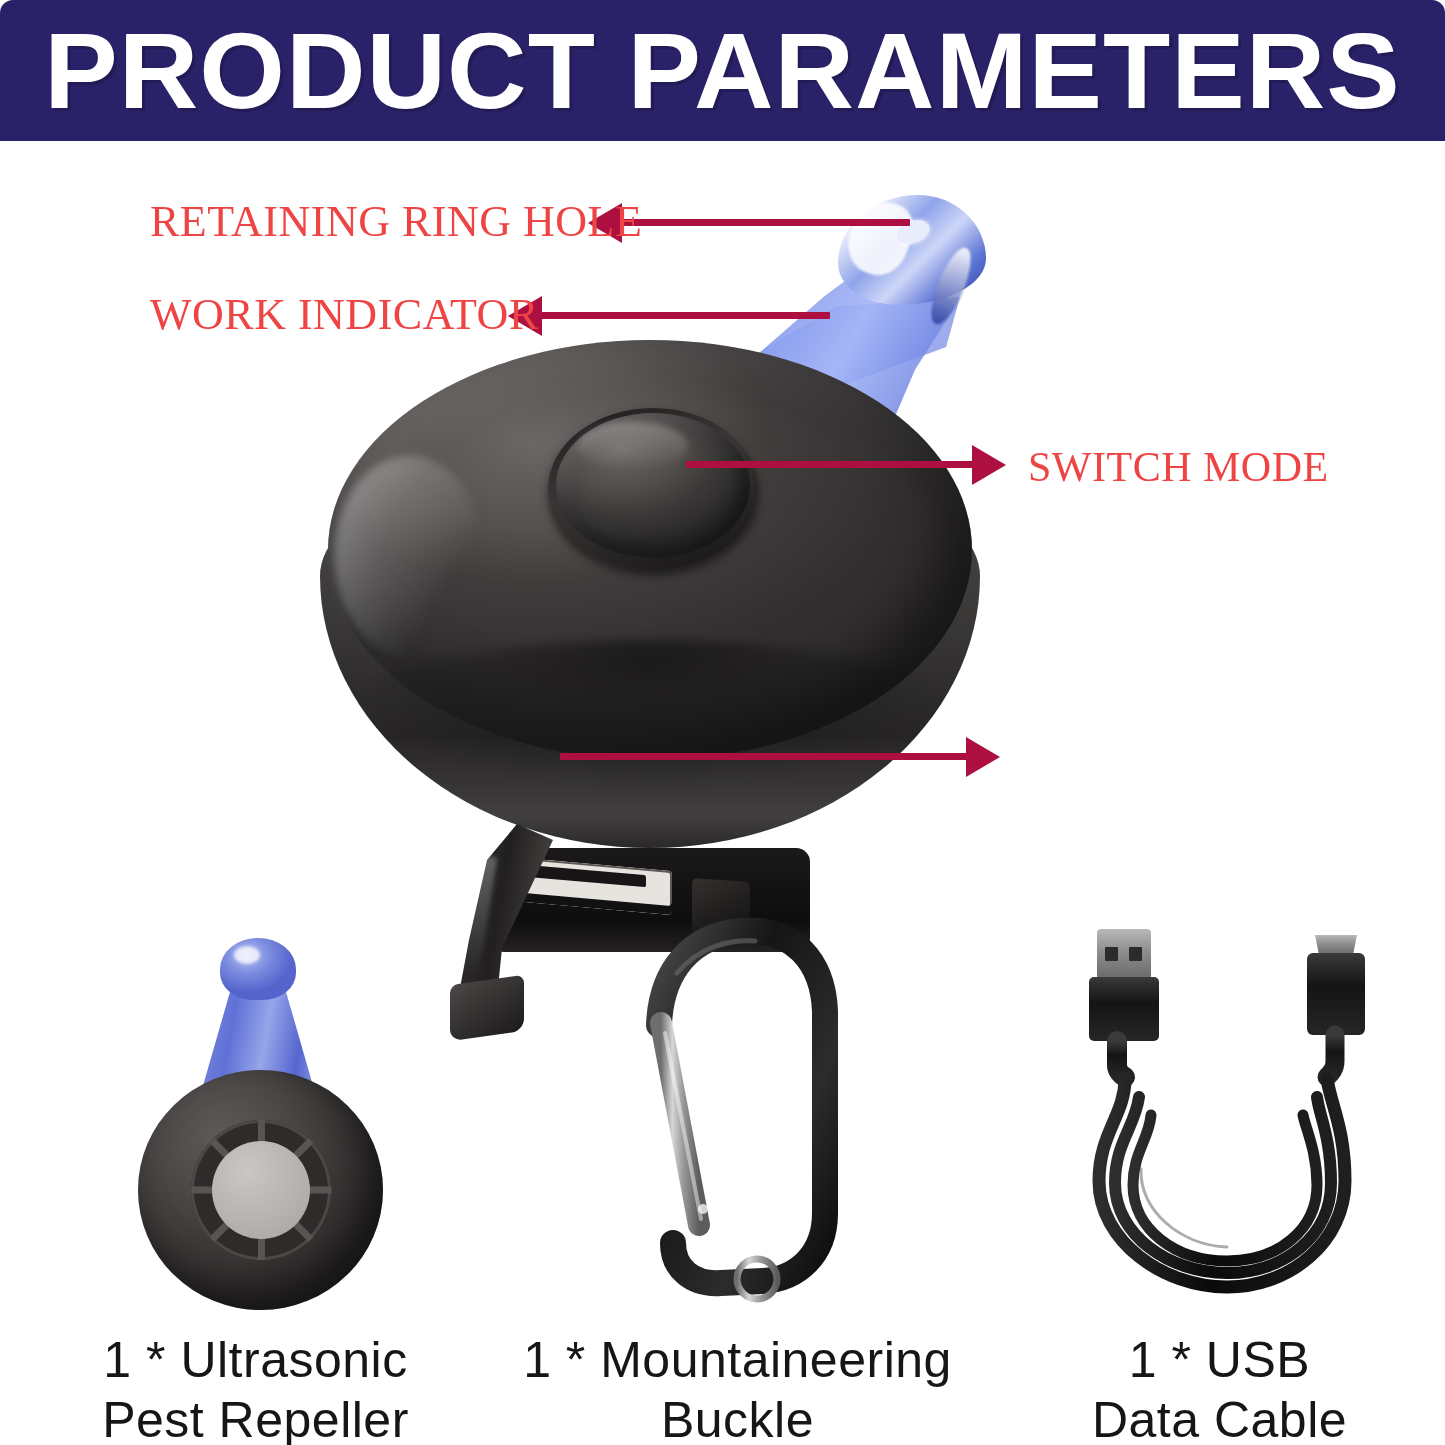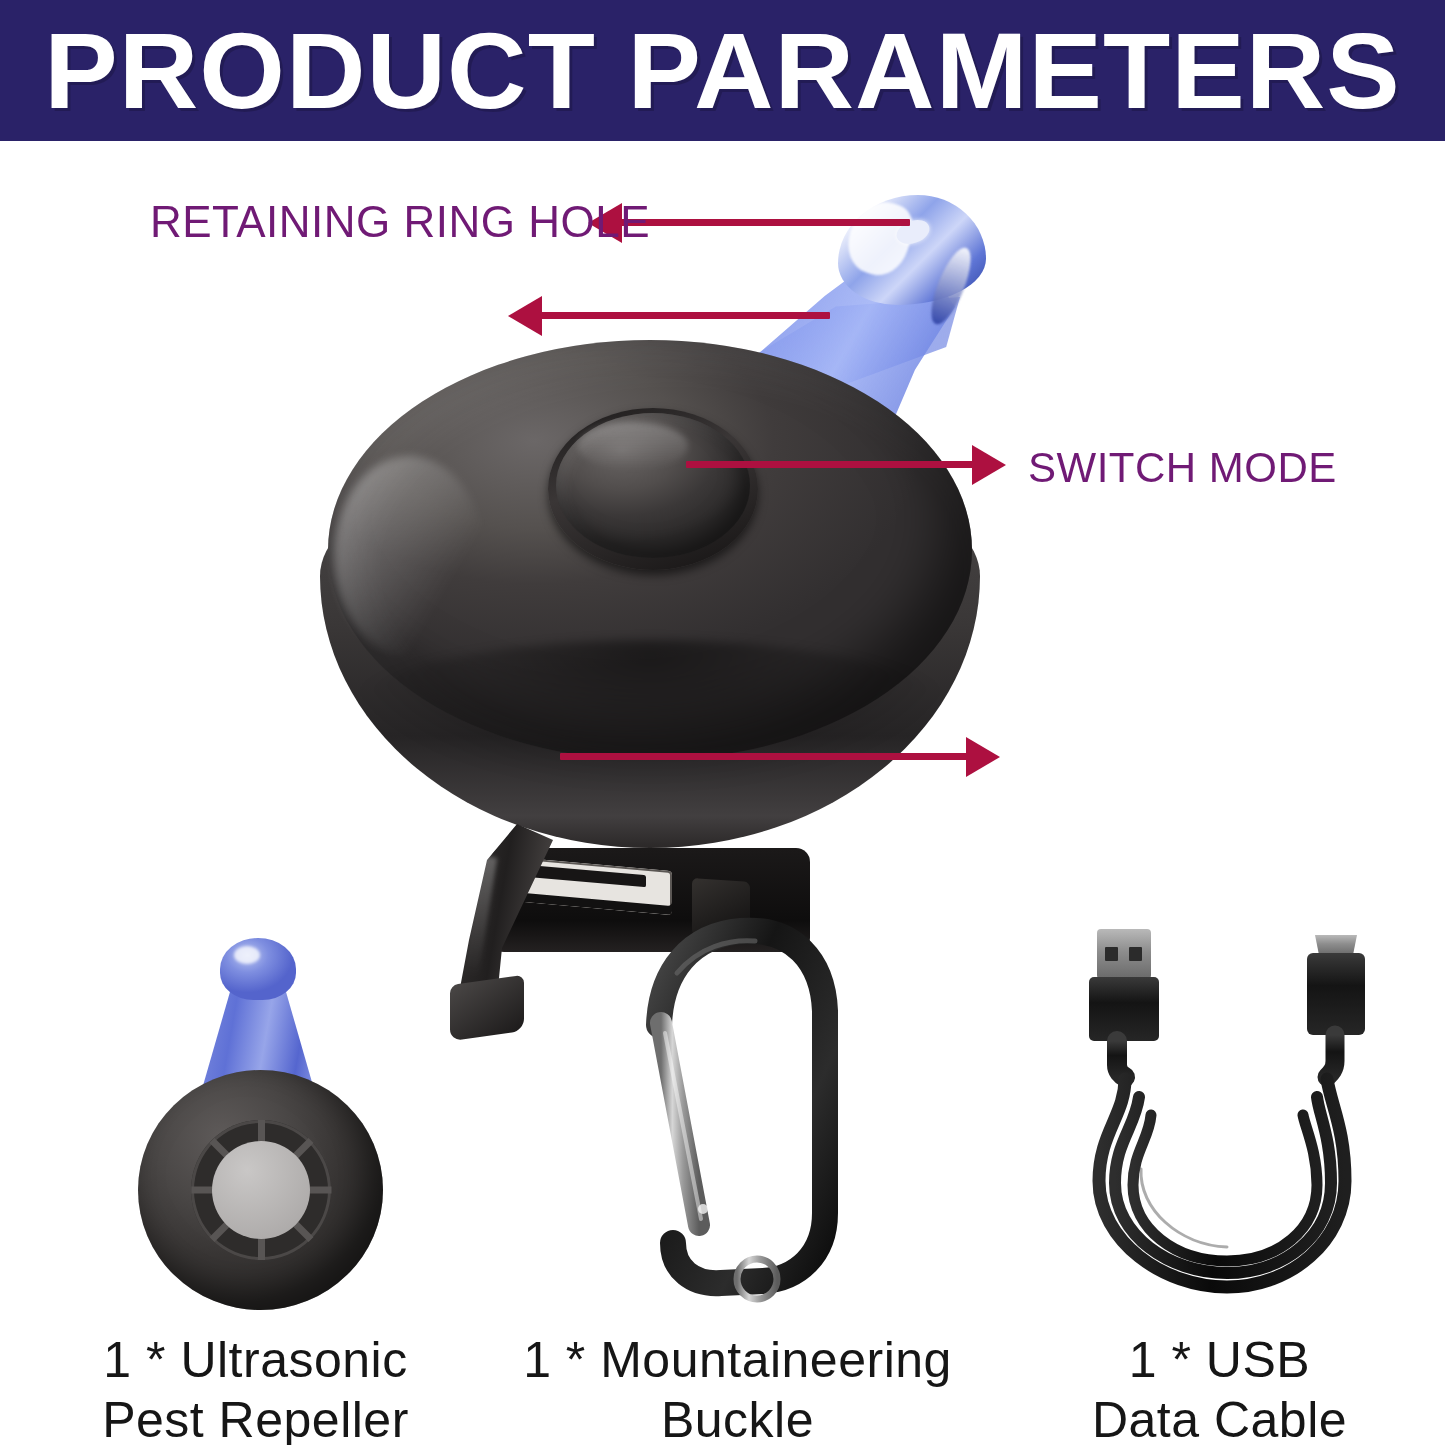--- a/index.html
+++ b/index.html
@@ -9,20 +9,21 @@
   }
   body {
     font-family: "Liberation Sans", sans-serif;
   }
   #page {
     position: relative;
     width: 1445px;
     height: 1445px;
     background: #ffffff;
     overflow: hidden;
+    border-radius: 13px;
   }
 
   
   #header-banner {
     position: absolute;
     left: 0;
     top: 0;
     width: 1445px;
     height: 141px;
     background: #2a2268;
@@ -44,23 +45,23 @@
     letter-spacing: 1px;
     line-height: 1;
     transform: scaleX(1.02);
     text-shadow: 3px 3px 0 rgba(0,0,0,0.18);
     white-space: nowrap;
   }
 
   
   .callout-label {
     position: absolute;
-    font-family: Liberation Sans, sans-serif;
+    font-family: Liberation Serif, serif;
     font-weight: 300;
-    color: #701a75;
+    color: #ef4444;
     letter-spacing: 0.5px;
     line-height: 1.18;
     white-space: pre-line;
   }
   #label-retaining-ring {
     left: 150px;
     top: 196px;
     font-size: 44px;
   }
   #label-work-indicator {
@@ -546,20 +547,21 @@
   <div id="arrow-switch-mode">
     <div class="arrow-line"></div>
     <div class="arrow-head right"></div>
   </div>
   <div id="arrow-usb-port">
     <div class="arrow-line"></div>
     <div class="arrow-head right"></div>
   </div>
 
   <div class="callout-label" id="label-retaining-ring">RETAINING RING HOLE</div>
+  <div class="callout-label" id="label-work-indicator">WORK INDICATOR</div>
   <div class="callout-label" id="label-switch-mode">SWITCH MODE</div>
 
   <div class="bottom-item" id="item-repeller">
     <div class="item-art">
       <div id="repeller-art">
         <div class="rep-neck"></div>
         <div class="rep-knob"></div>
         <div class="rep-knob-shine"></div>
         <div class="rep-body"></div>
         <div class="rep-grille"></div>

